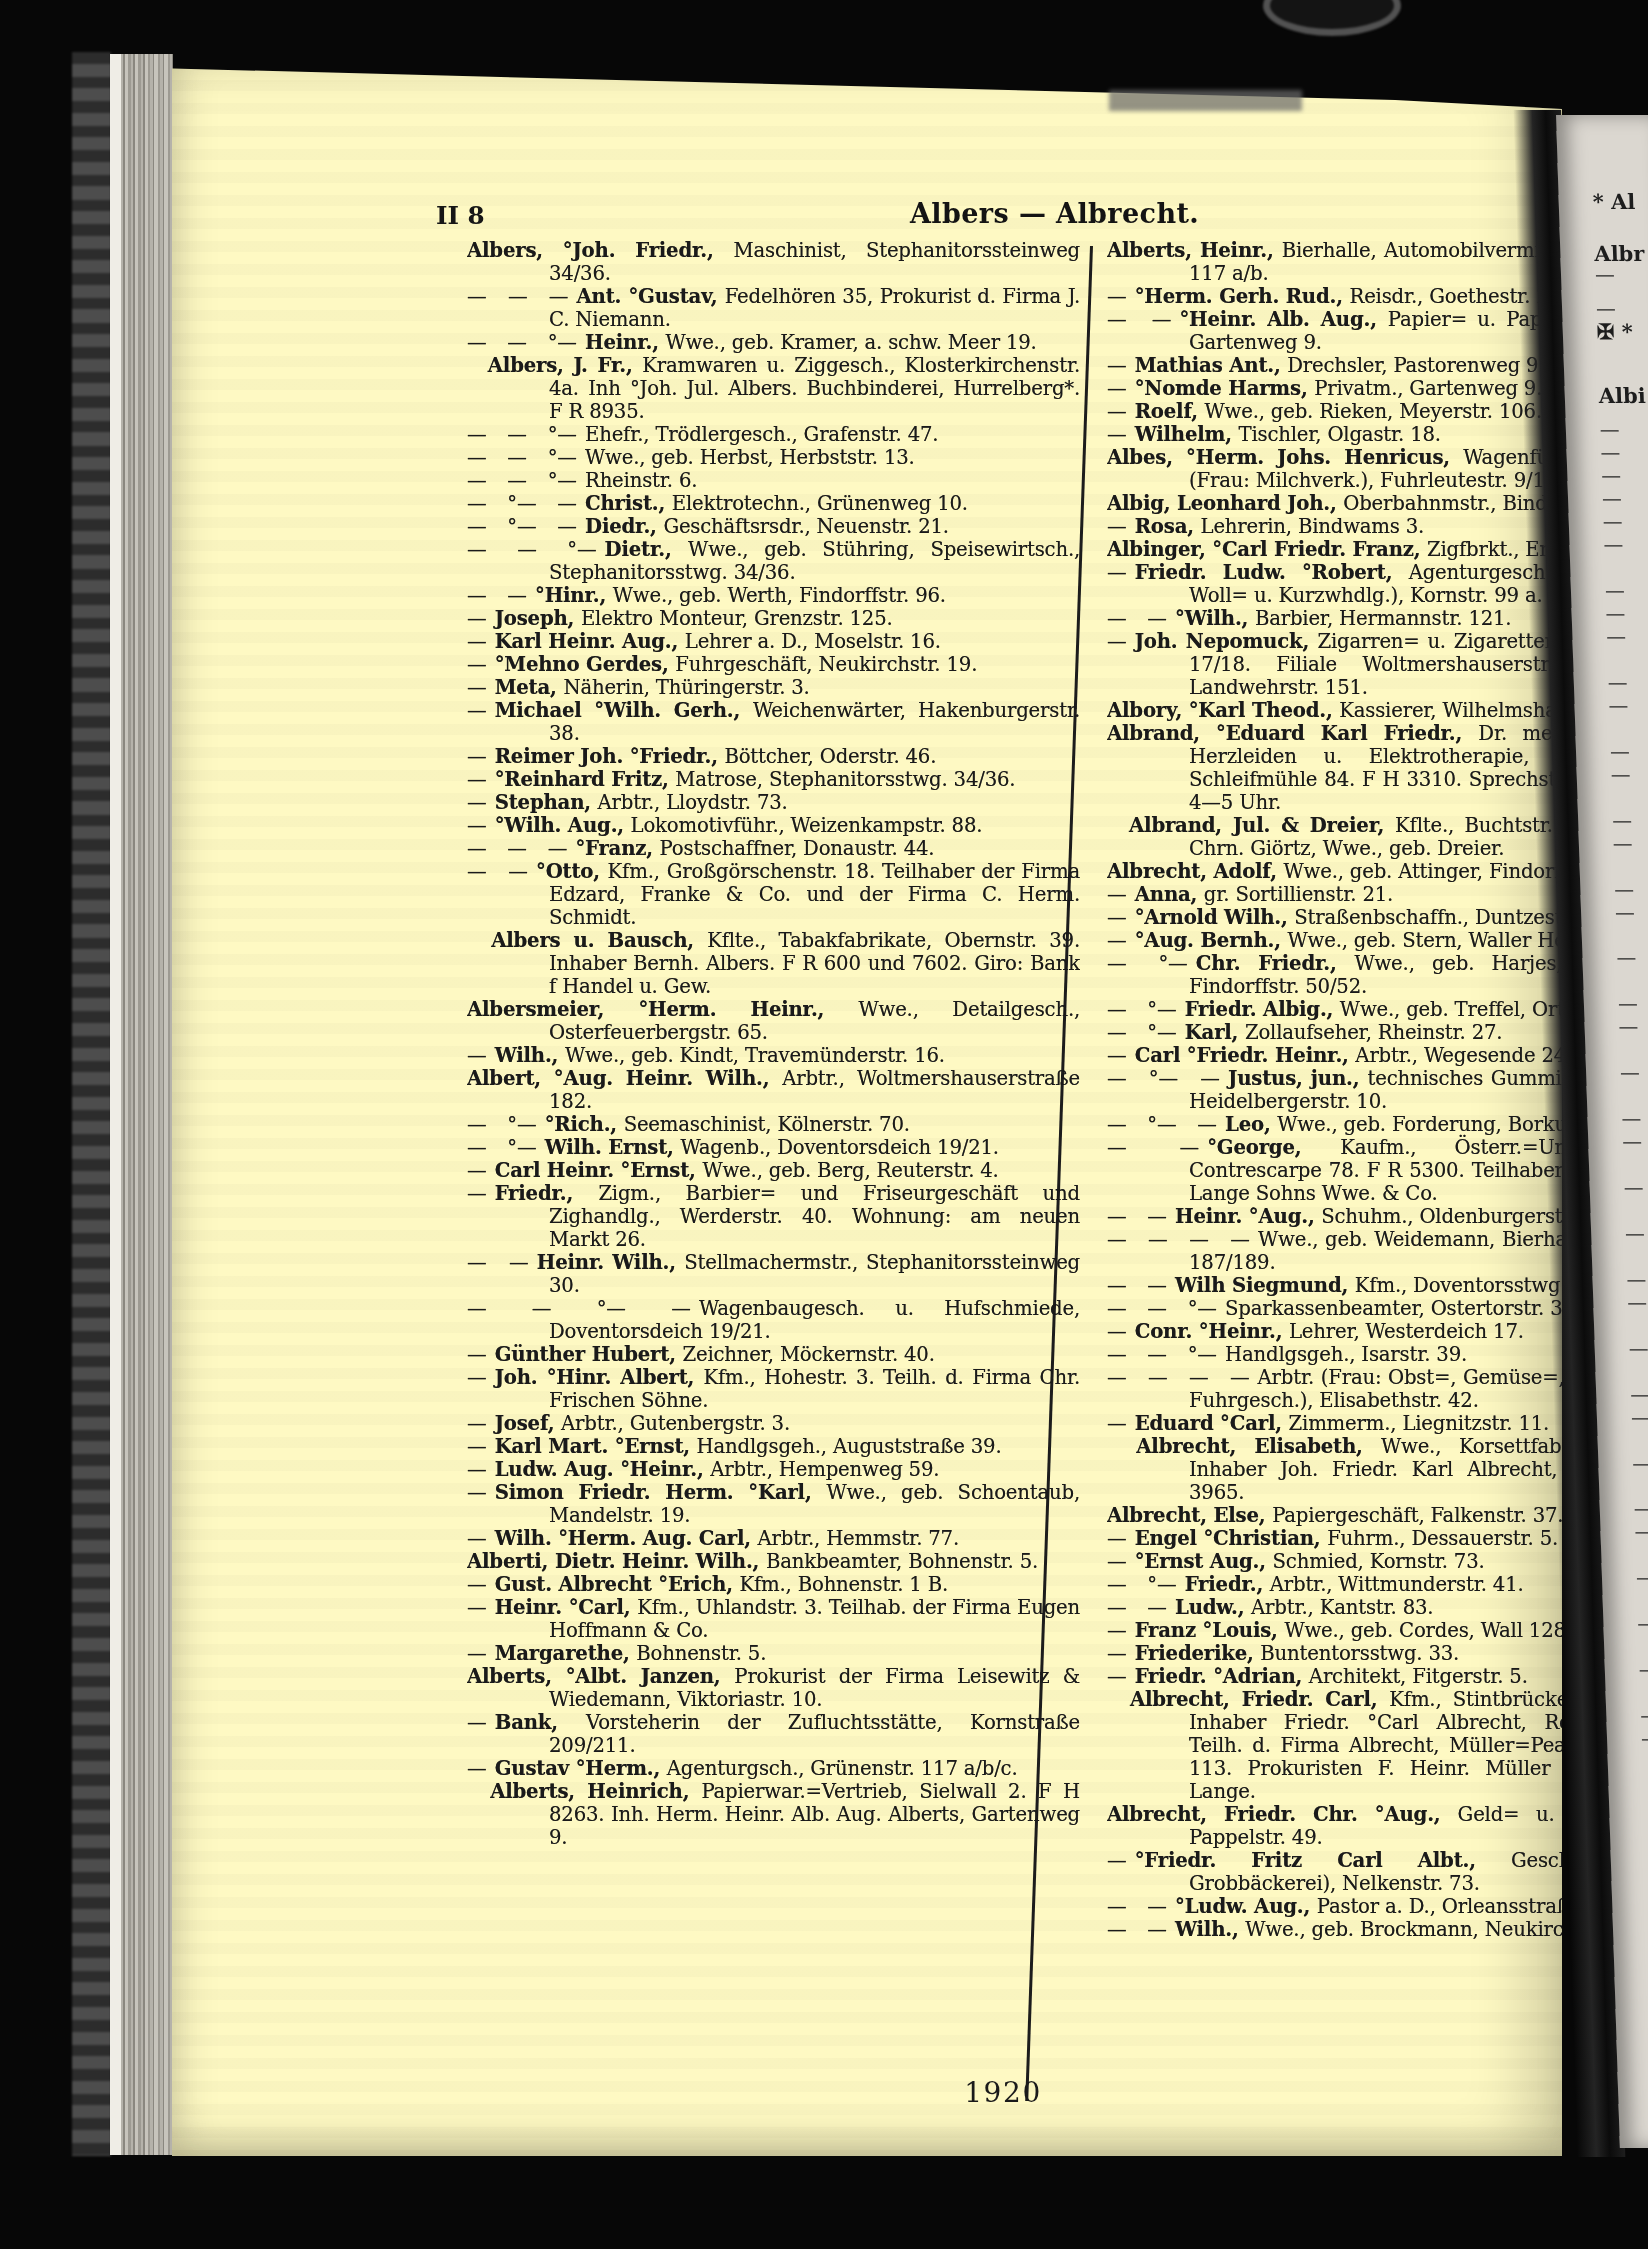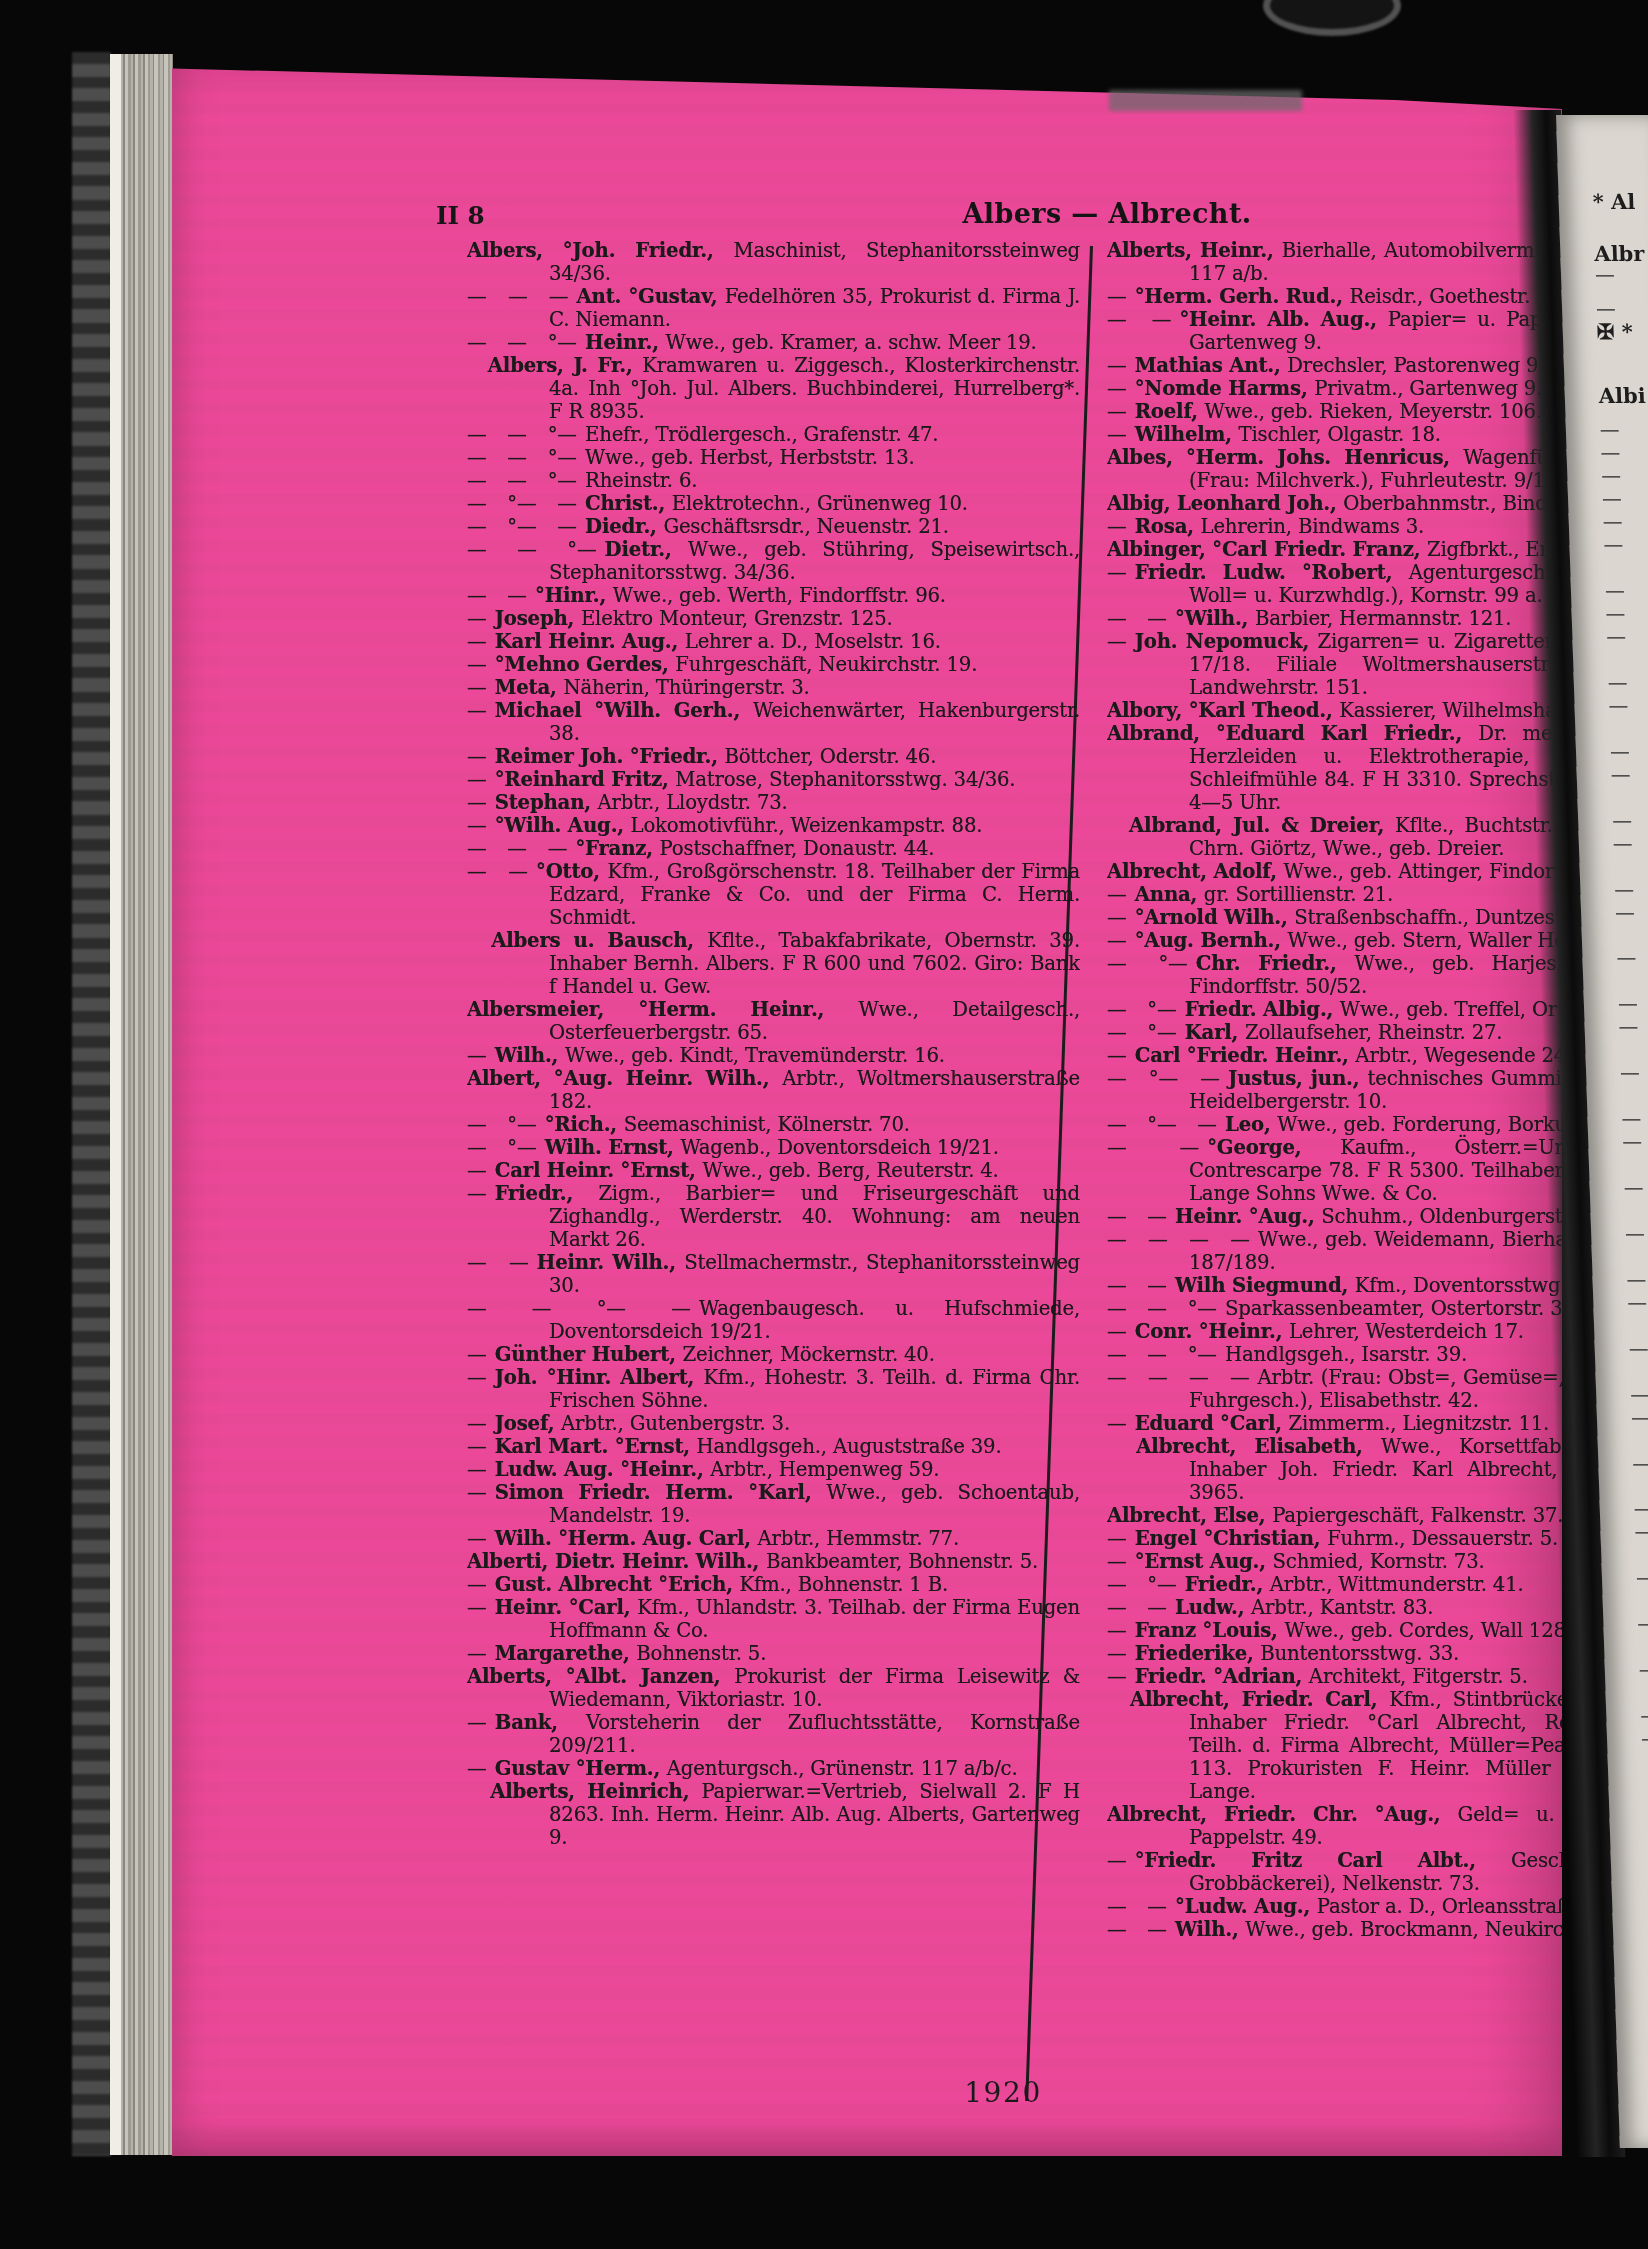--- a/index.html
+++ b/index.html
@@ -10,42 +10,42 @@
   }
   
   .edge-ribbed{position:absolute;left:72px;top:52px;width:39px;height:2104px;
     background:repeating-linear-gradient(180deg,#2c2c2c 0 11.5px,#4d4d4d 11.5px 24.6px);
     filter:blur(1px);}
   .edge-white{position:absolute;left:110px;top:54px;width:10.7px;height:2101px;background:#efede6;}
   .edge-streaks{position:absolute;left:121px;top:54px;width:52px;height:2101px;
     background:repeating-linear-gradient(90deg,#b5b2aa 0 2.5px,#8a877f 2.5px 4.1px,#c7c4bc 4.1px 7.4px,#9d9a92 7.4px 9.8px);}
   
   .paper{position:absolute;left:172px;top:57px;width:1390px;height:2099px;
-    background:#ec4899;
+    background:#fef9c3;
     clip-path:polygon(0 11.5px,88% 43px,100% 52px,100% 100%,0 100%);
     box-shadow:inset -37px 0 57px rgba(0,0,0,.16), inset 20.5px 0 33px rgba(0,0,0,.07), inset 0 -16.4px 29px rgba(0,0,0,.12);}
   .paper::before{content:"";position:absolute;inset:0;
     background:repeating-linear-gradient(180deg,rgba(90,85,70,.03) 0 11.5px,rgba(0,0,0,0) 11.5px 23px);}
   
   .knob{position:absolute;left:1263px;top:-24.6px;width:138px;height:61px;border-radius:50%;
     background:#141414;border:7.4px solid #525252;box-sizing:border-box;filter:blur(0.8px);}
   .top-shadow{position:absolute;left:1109px;top:90px;width:193px;height:21px;background:#6a6a6a;
     opacity:.7;filter:blur(2px);}
   
   .gutter{position:absolute;left:1513px;top:110px;width:48px;height:2047px;
     background:linear-gradient(90deg,rgba(18,18,18,0) 0,#242424 40%,#0b0b0b 68%,#1e1e1e 100%);
     transform:skewX(1.8deg);transform-origin:top left;}
   .sliver{position:absolute;left:1556px;top:115px;width:93px;height:2033px;background:#dbd7d0;
     transform:skewX(1.8deg);transform-origin:top left;
     box-shadow:inset 11.5px 0 18px rgba(0,0,0,.35);overflow:hidden;}
   .frag{position:absolute;left:34px;color:#1d1d1d;font-size:19.7px;line-height:23px;white-space:nowrap;}
   .frag.fb{font-weight:bold;font-size:21px;}
   
   .pm{position:absolute;left:264px;top:144px;font-weight:bold;font-size:24.6px;color:#161616;}
-  .title{position:absolute;left:738px;top:141px;width:394px;text-align:center;
+  .title{position:absolute;left:738px;top:141px;width:394px;
     font-weight:bold;font-size:27px;color:#141414;letter-spacing:0.4px;}
   .col{position:absolute;top:182px;height:1863px;overflow:hidden;color:#1a1a1a;
     font-size:19.7px;line-height:23px;letter-spacing:-0.2px;}
   .col-1{left:295px;width:613px;}
   .col-2{left:935px;width:608px;}
   .entry{margin:0;padding-left:82px;text-indent:-82px;text-align:justify;
     text-shadow:0 0 0.5px rgba(10,10,10,.55);}
   .entry.star{text-indent:-103px;}
   .entry b{font-weight:bold;}
   .entry .pre{word-spacing:14.8px;margin-right:8.2px;}

